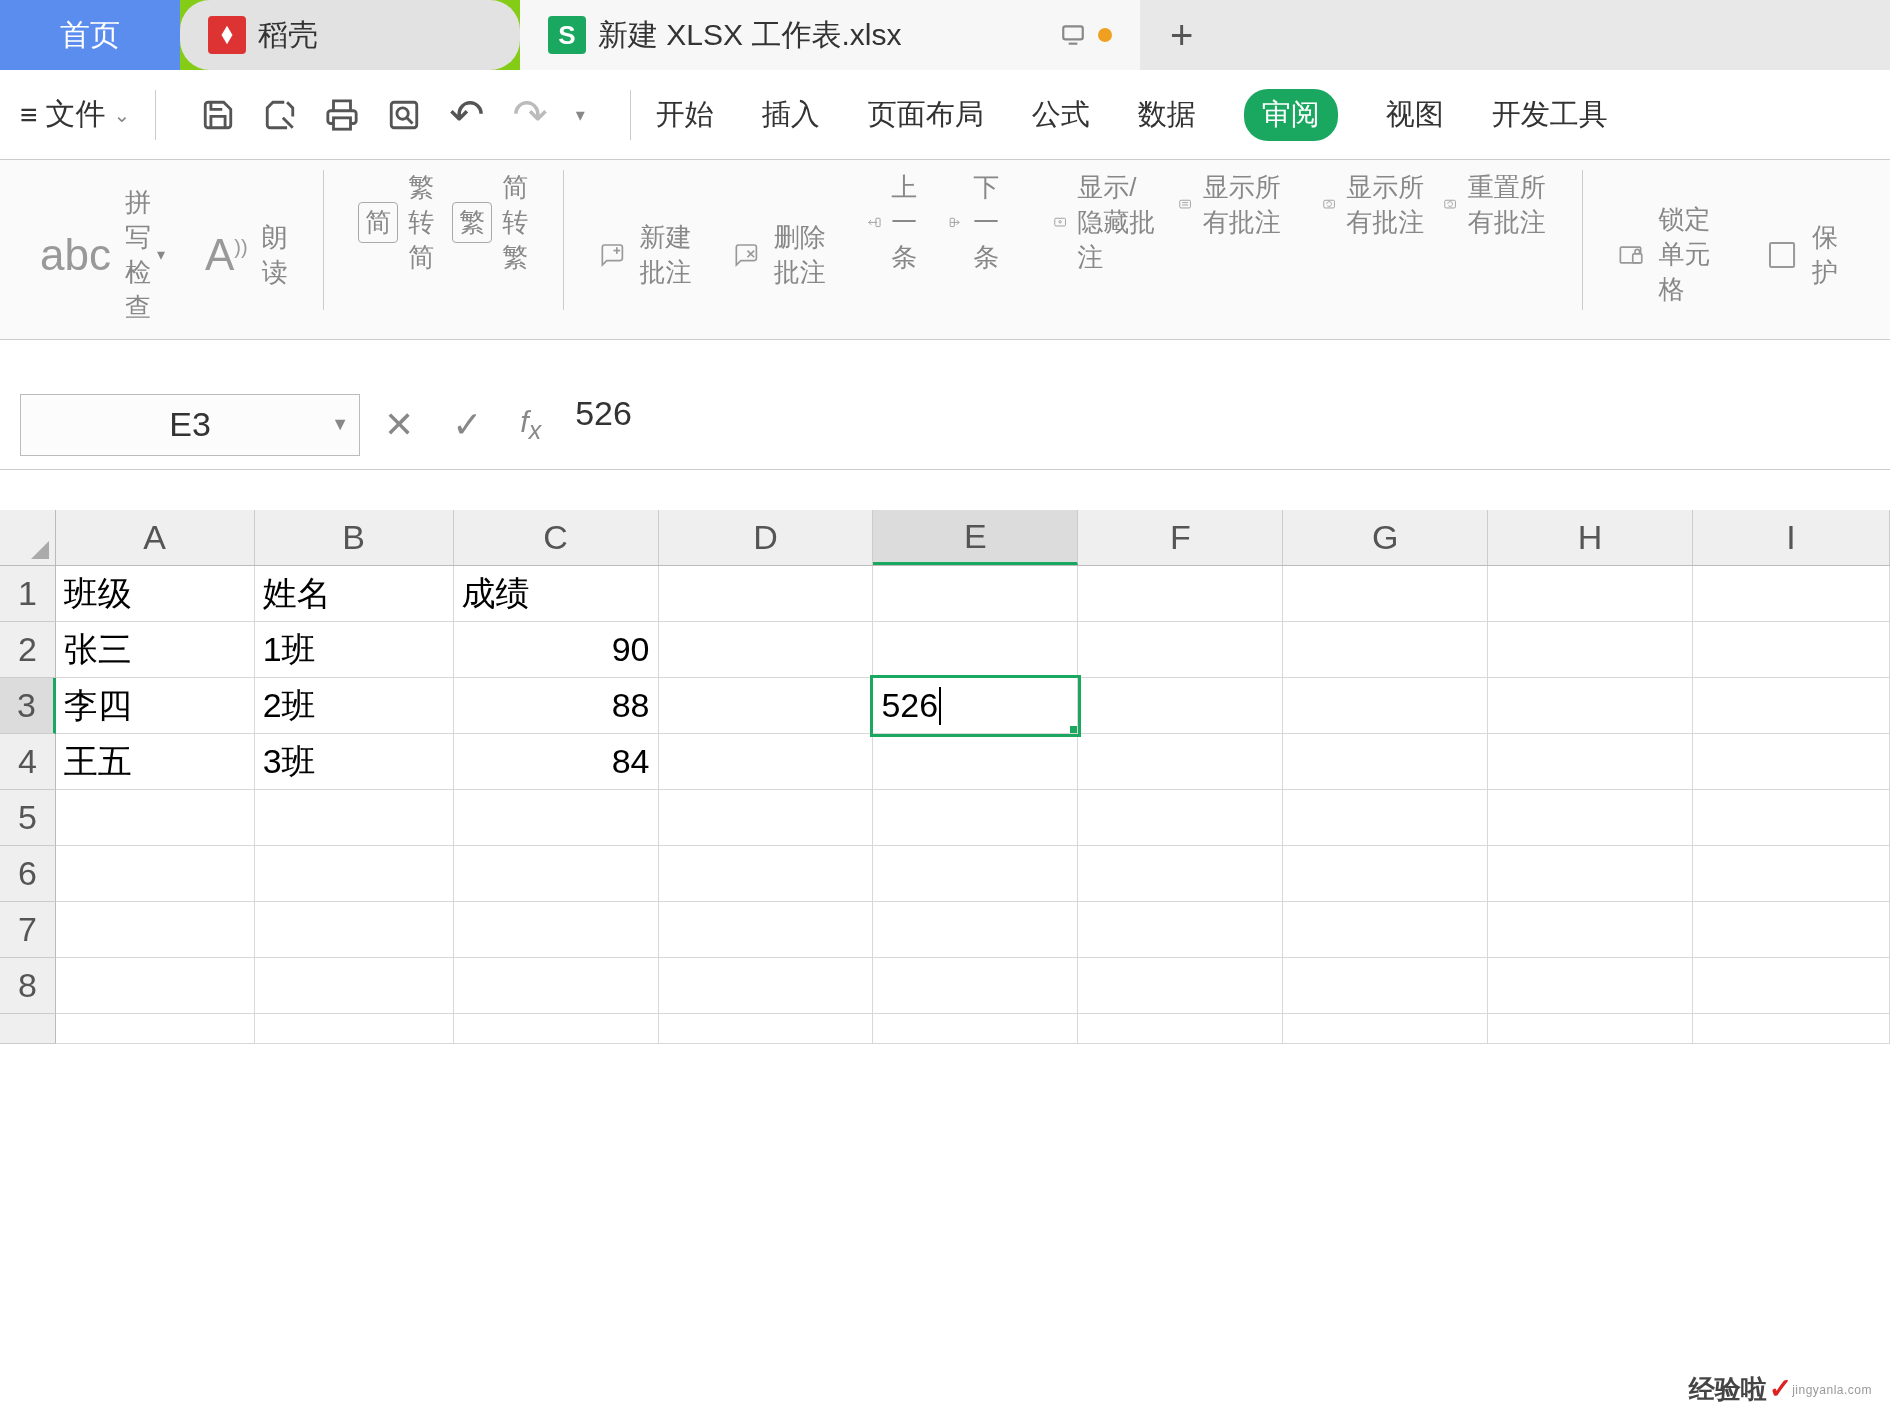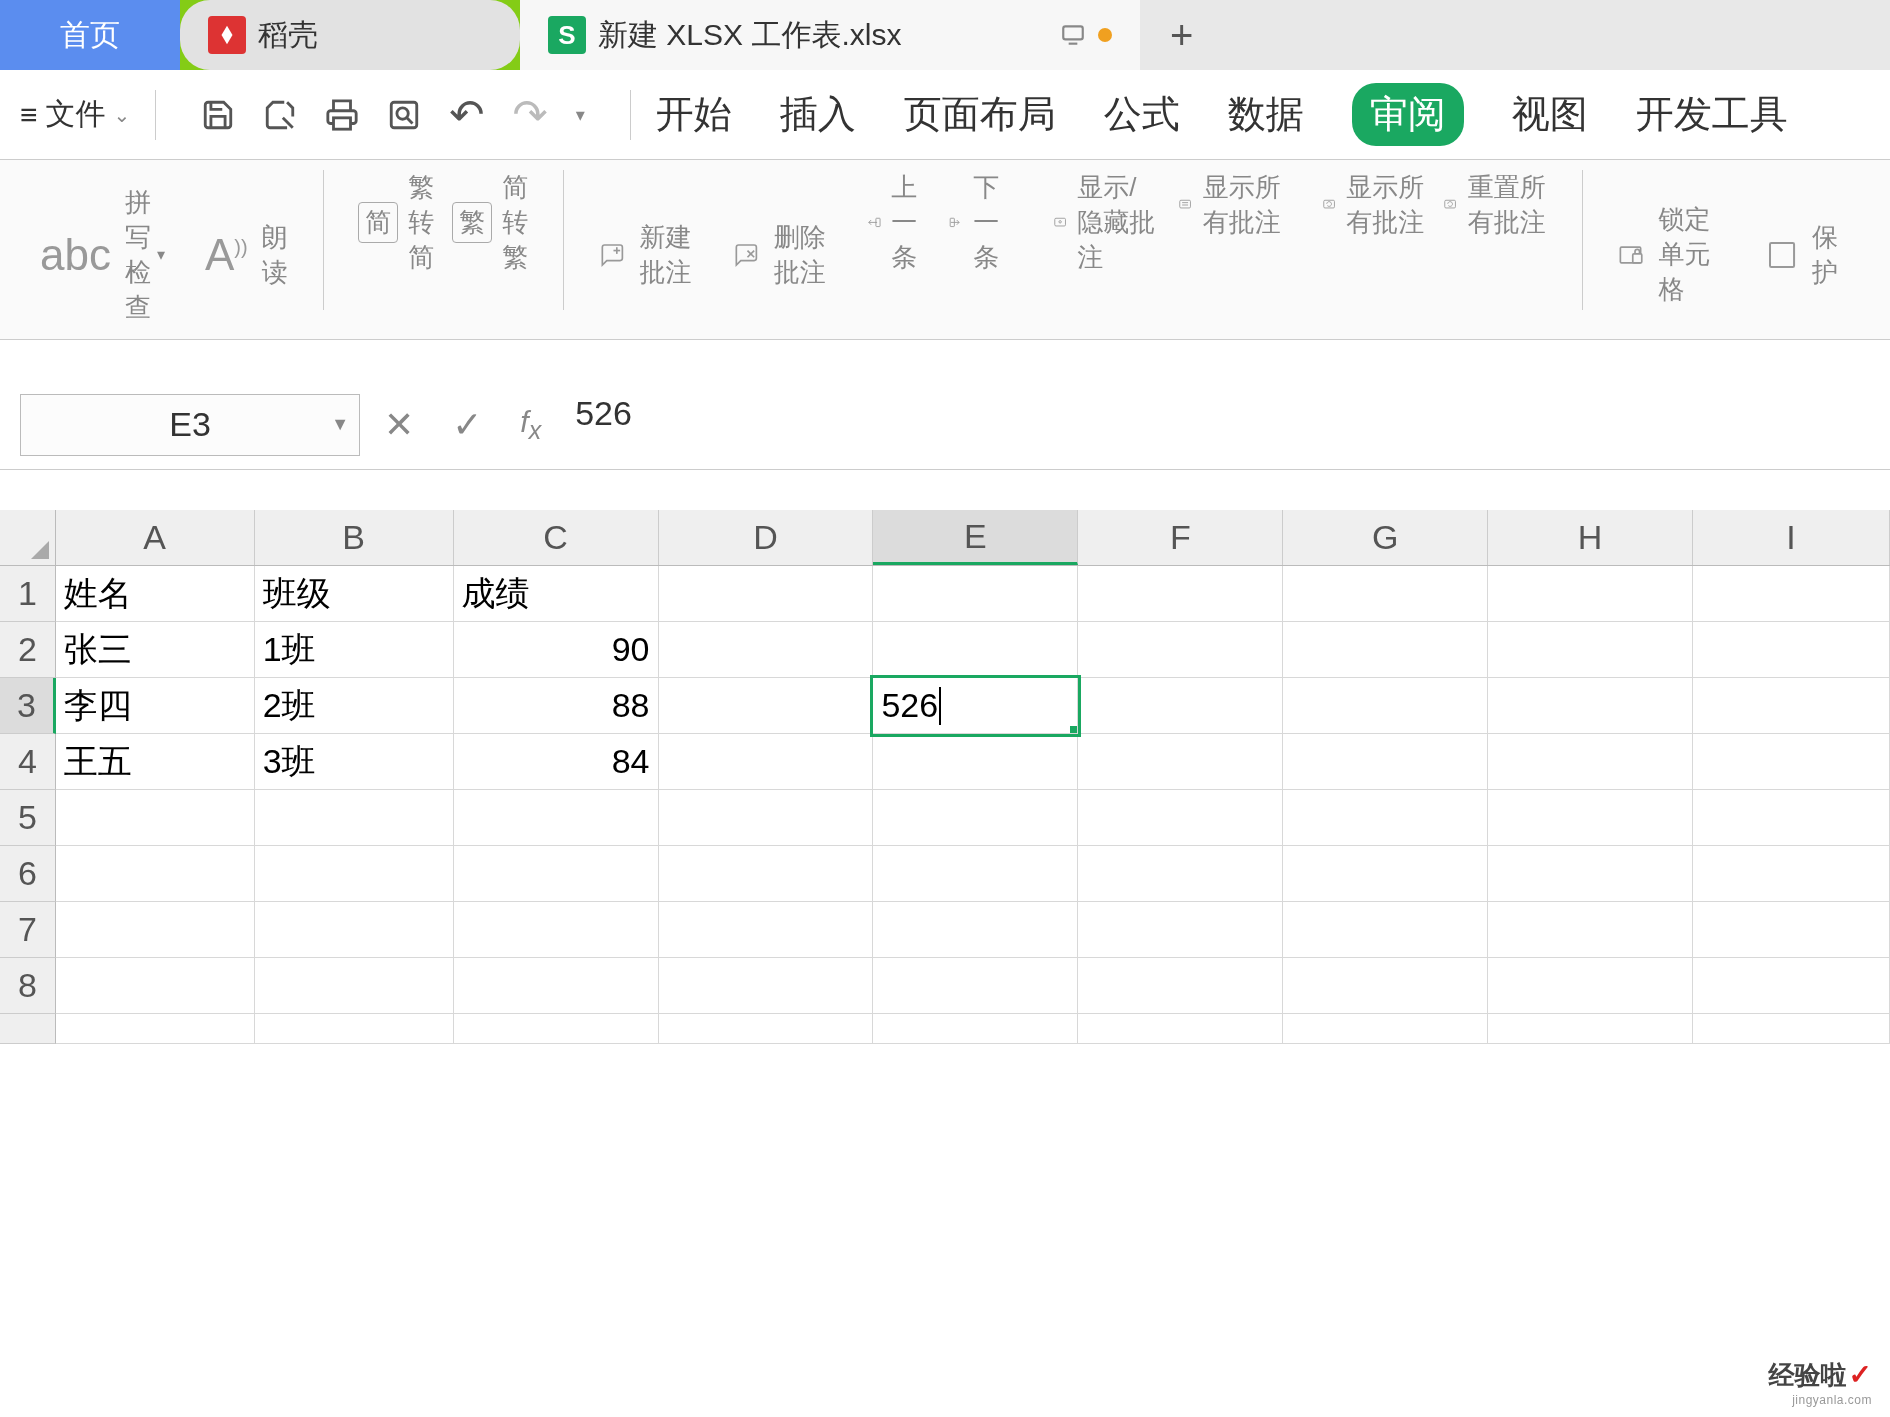--- a/index.html
+++ b/index.html
@@ -54,21 +54,21 @@
     background: #fff;
     padding: 0 20px;
     gap: 10px;
   }
   .file-menu {
     display:flex; align-items:center; gap:8px; font-size:30px; color:#333;
   }
   .qat { display:flex; align-items:center; gap:28px; padding: 0 20px; }
   .qat svg, .qat .und { color:#555; }
   .vsep { width:1px; height:50px; background:#ccc; margin:0 15px; }
-  .menu-items { display:flex; align-items:center; gap:48px; font-size:38px; }
+  .menu-items { display:flex; align-items:center; gap:48px; font-size:29px; }
   .menu-item { color:#333; }
   .menu-item.active { background:#1aa861; color:#fff; padding:6px 18px; border-radius:24px; }
 
   
   .ribbon {
     display:flex;
     align-items:stretch;
     height: 180px;
     background:#fafafa;
     border-bottom: 1px solid #ccc;
@@ -393,22 +393,22 @@
     <div class="col-h w-D">D</div>
     <div class="col-h w-E sel">E</div>
     <div class="col-h w-F">F</div>
     <div class="col-h w-G">G</div>
     <div class="col-h w-H">H</div>
     <div class="col-h w-I">I</div>
   </div>
 
   <div class="row">
     <div class="row-h">1</div>
+    <div class="cell w-B">班级</div>
     <div class="cell w-A">姓名</div>
-    <div class="cell w-B">班级</div>
     <div class="cell w-C">成绩</div>
     <div class="cell w-D"></div>
     <div class="cell w-E"></div>
     <div class="cell w-F"></div>
     <div class="cell w-G"></div>
     <div class="cell w-H"></div>
     <div class="cell w-I"></div>
   </div>
   <div class="row">
     <div class="row-h">2</div>
@@ -505,20 +505,20 @@
     <div class="cell w-D"></div>
     <div class="cell w-E"></div>
     <div class="cell w-F"></div>
     <div class="cell w-G"></div>
     <div class="cell w-H"></div>
     <div class="cell w-I"></div>
   </div>
 </div>
 
 <div class="watermark">
-  <div style="display:flex;flex-direction:column;align-items:flex-end;">
+  <div style="display:flex;flex-direction:row;align-items:center;">
     <div style="display:flex;align-items:baseline;gap:2px;">
       <span class="cn">经验啦</span>
       <span class="ck">✓</span>
     </div>
     <span class="dom">jingyanla.com</span>
   </div>
 </div>
 
 </body></html>

